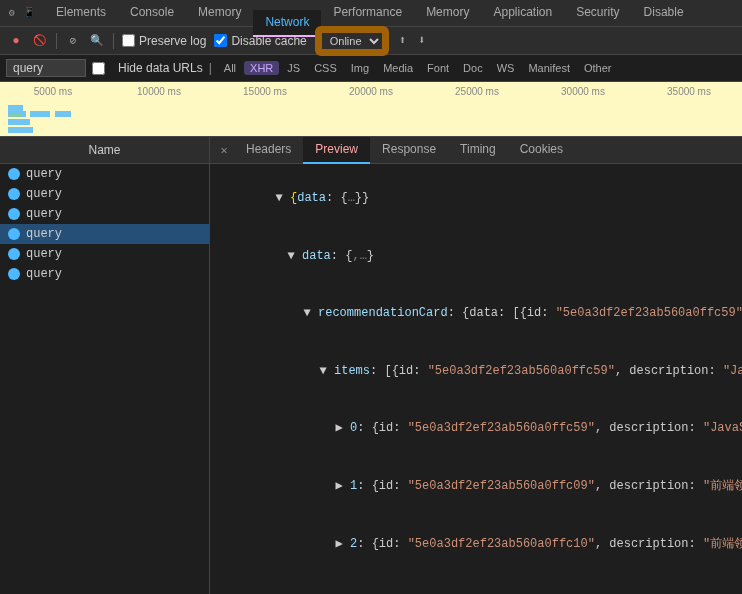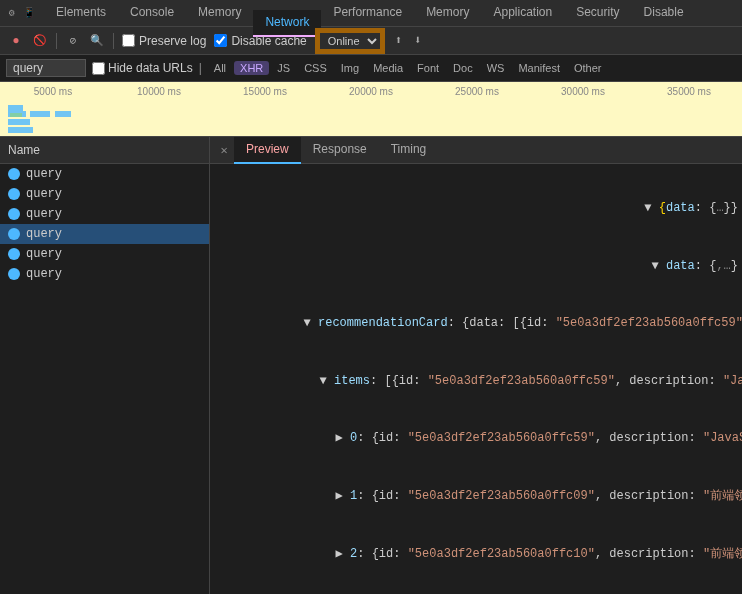--- a/index.html
+++ b/index.html
@@ -88,25 +88,25 @@
       gap: 4px;
       color: #ccc;
       font-family: Arial, sans-serif;
       font-size: 12px;
       cursor: pointer;
     }
     .checkbox-label input { cursor: pointer; }
     .online-select {
       background: #2d2d2d;
       color: #ccc;
-      border: 5px solid #a16207;
+      border: 7px solid #a16207;
       padding: 1px 4px;
       font-size: 11px;
       cursor: pointer;
-      border-radius: 0;
+      border-radius: 6px;
       font-family: Arial, sans-serif;
     }
     .toolbar-icon-btn {
       color: #aaa;
       cursor: pointer;
       font-size: 12px;
       padding: 0 2px;
     }
 
     
@@ -126,21 +126,21 @@
       padding: 2px 6px;
       font-size: 12px;
       width: 80px;
       height: 18px;
       outline: none;
       font-family: Arial, sans-serif;
     }
     .filter-checkbox {
       display: flex;
       align-items: center;
-      gap: 3px;
+      gap: 13px;
       color: #ccc;
       font-family: Arial, sans-serif;
       font-size: 12px;
     }
     .filter-sep {
       color: #888;
       font-family: Arial, sans-serif;
     }
     .filter-type-btns {
       display: flex;
@@ -202,24 +202,25 @@
       overflow-y: auto;
       background: #1e1e1e;
       flex-shrink: 0;
     }
     .request-list-header {
       height: 27px;
       background: #2d2d2d;
       border-bottom: 1px solid #444;
       display: flex;
       align-items: center;
-      padding: 0 8px;
-      color: #ccc;
-      font-family: Arial, sans-serif;
-      font-size: 12px;
+      padding: 0 20px;
+      color: #ccc;
+      font-family: Arial, sans-serif;
+      font-size: 12px;
+      justify-content: center;
     }
     .request-row {
       display: flex;
       align-items: center;
       height: 20px;
       padding: 0 4px 0 8px;
       cursor: pointer;
       color: #ccc;
       font-size: 12px;
       gap: 6px;
@@ -281,24 +282,23 @@
     .detail-tab.active {
       color: #fca5a5;
       border-bottom: 2px solid #4db8ff;
       background: #1e1e1e;
     }
 
     
     .preview-content {
       flex: 1;
       overflow-y: auto;
-      padding: 16px 4px;
+      padding: 6px 4px;
       font-size: 12px;
       line-height: 1.6;
-      text-align: right;
     }
     .preview-line {
       white-space: pre;
       padding-left: 4px;
       font-family: 'Consolas', 'Courier New', monospace;
     }
     .indent-1 { padding-left: 16px; }
     .indent-2 { padding-left: 32px; }
     .indent-3 { padding-left: 48px; }
     .indent-4 { padding-left: 64px; }
@@ -430,23 +430,25 @@
     <div class="request-row">
       <div class="request-row-icon blue"></div>
       <span class="request-row-name">query</span>
     </div>
   </div>
 
   <div class="detail-panel">
 
     <div class="detail-tabs">
       <span class="detail-tab-close">✕</span>
+      <div class="detail-tab">Headers</div>
       <div class="detail-tab active">Preview</div>
       <div class="detail-tab">Response</div>
       <div class="detail-tab">Timing</div>
+      <div class="detail-tab">Cookies</div>
     </div>
 
     <div class="preview-content scrollbar-style">
       <div class="preview-line">
         <span class="triangle">▼ </span><span class="val-brace">{</span><span class="key">data</span><span class="punctuation">: {</span><span style="color:#888">…</span><span class="punctuation">}}</span>
       </div>
       <div class="preview-line indent-1">
         <span class="triangle">▼ </span><span class="key">data</span><span class="punctuation">: {</span><span style="color:#888">,…</span><span class="punctuation">}</span>
       </div>
       <div class="preview-line indent-2">

